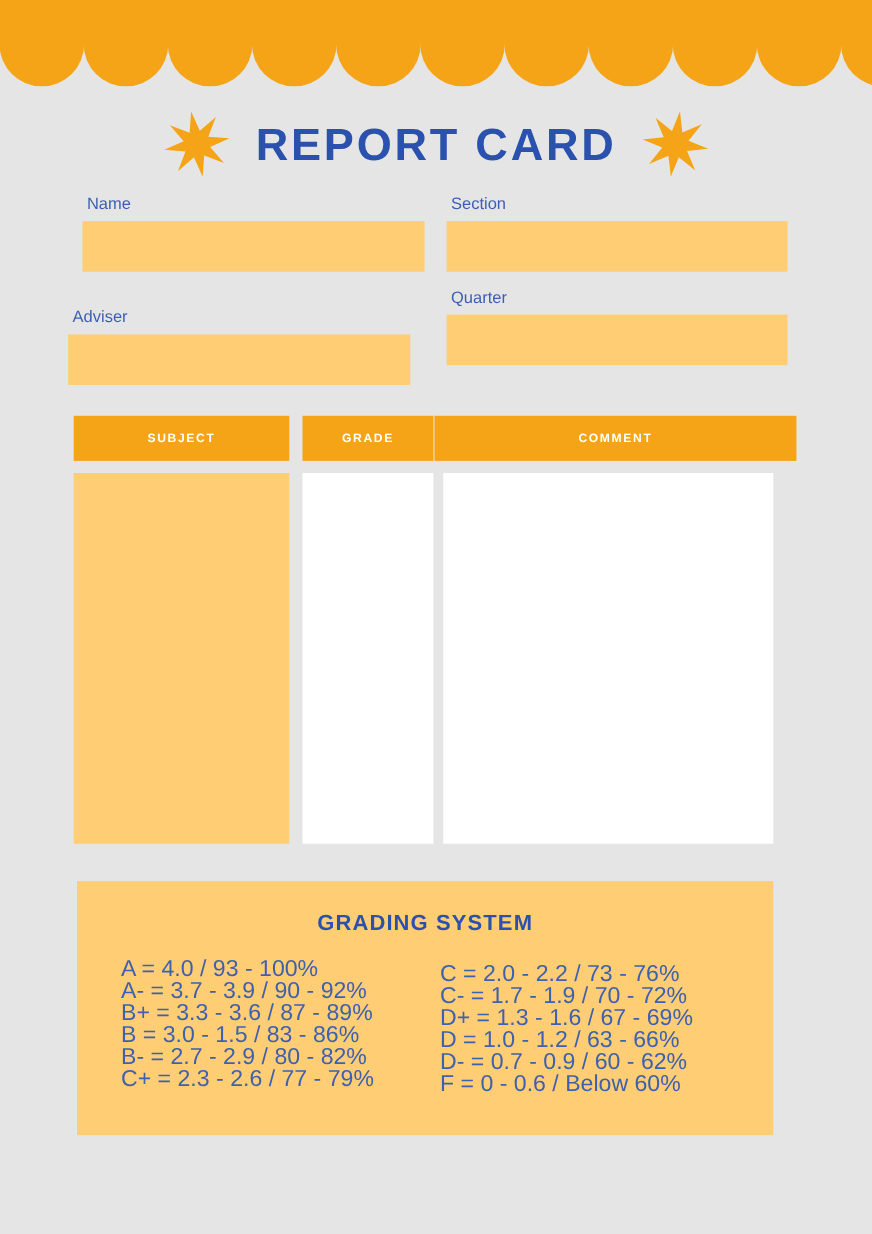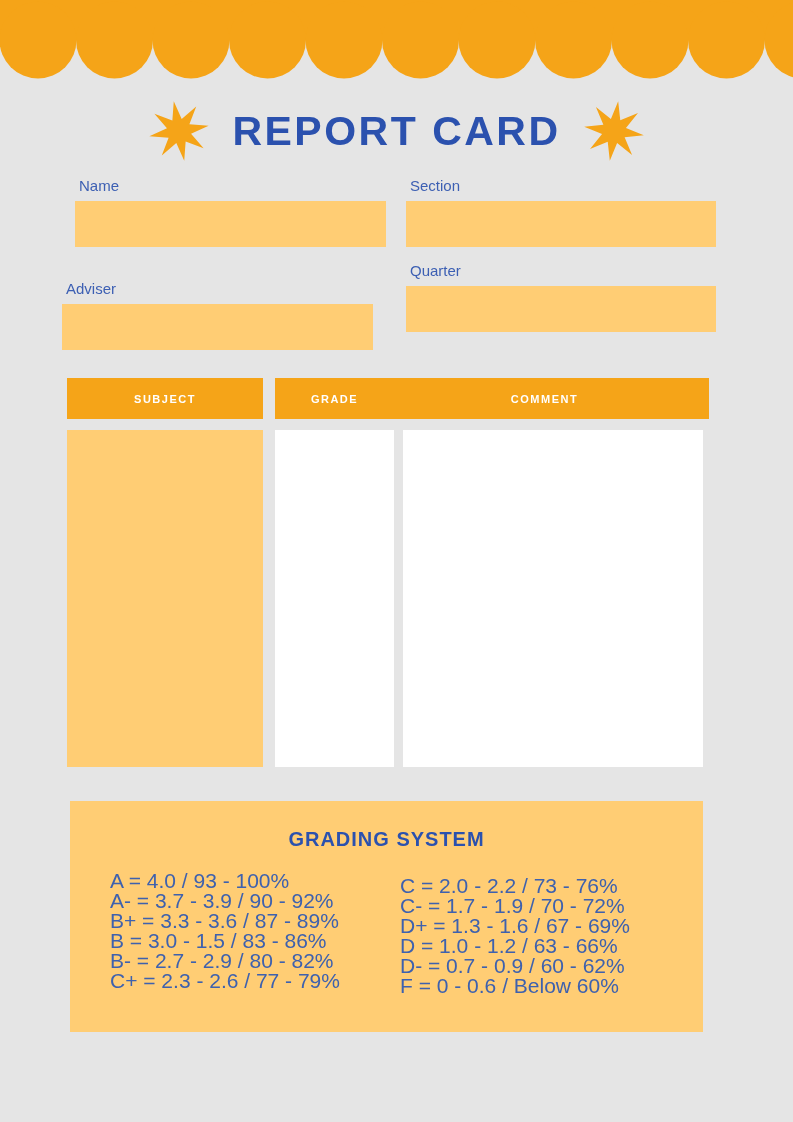--- a/index.html
+++ b/index.html
@@ -49,21 +49,21 @@
   .f-quarter{left:406px;top:263px; width:310px;}
   
   .th{
     position:absolute;top:378px;height:41px;
     background:#F5A418;
     color:#FFFFFF;font-weight:bold;font-size:11px;letter-spacing:1.5px;
     display:flex;align-items:center;justify-content:center;
   }
   .th-subject{left:67px; width:196px;}
   .th-grade  {left:275px;width:119px;}
-  .th-comment{left:380px;width:329px;text-align:right;}
+  .th-comment{left:395px;width:329px;text-align:right;}
   .td{
     position:absolute;top:430px;height:337px;
   }
   .td-subject{left:67px; width:196px;background:#FFCD74;}
   .td-grade  {left:275px;width:119px;background:#FFFFFF;}
   .td-comment{left:403px;width:300px;background:#FFFFFF;}
   
   .grading{
     position:absolute;left:70px;top:801px;width:633px;height:231px;
     background:#FFCD74;

